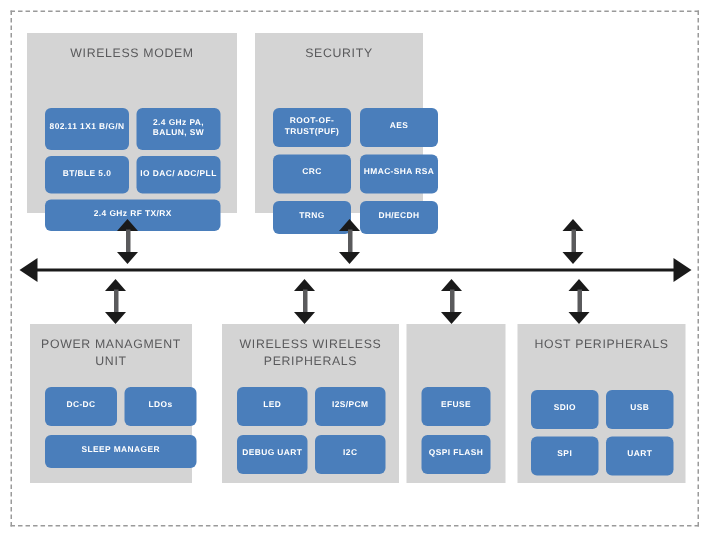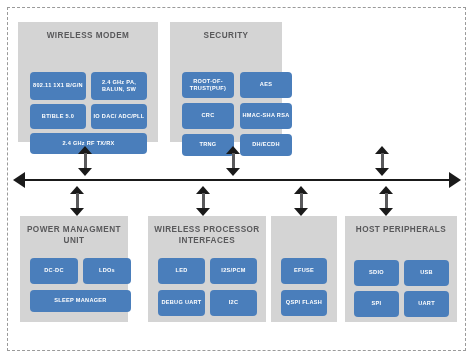--- a/index.html
+++ b/index.html
@@ -28,21 +28,21 @@
     background: #d4d4d4;
     padding: 0;
   }
   .panel-title {
     position: absolute;
     left: 4px; right: 4px;
     top: 9px;
     text-align: center;
     color: #59595b;
     font-size: 8.2px;
-    font-weight: bold;
+    font-weight: normal;
     letter-spacing: 0.45px;
     line-height: 10.5px;
     text-transform: none;
   }
   
   .blk {
     position: absolute;
     background: #4a7ebb;
     border-radius: 4px;
     color: #ffffff;
@@ -170,21 +170,21 @@
   </div>
 
   <div class="panel" style="left:20px; top:216px; width:108px; height:106px;">
     <div class="panel-title">POWER MANAGMENT UNIT</div>
     <div class="blk" style="left:10px; top:42px; width:48px; height:26px;">DC-DC</div>
     <div class="blk" style="left:63px; top:42px; width:48px; height:26px;">LDOs</div>
     <div class="blk" style="left:10px; top:74px; width:101px; height:22px;">SLEEP MANAGER</div>
   </div>
 
   <div class="panel" style="left:148px; top:216px; width:118px; height:106px;">
-    <div class="panel-title">WIRELESS PROCESSOR INTERFACES</div>
+    <div class="panel-title">WIRELESS WIRELESS PERIPHERALS</div>
     <div class="blk" style="left:10px; top:42px; width:47px; height:26px;">LED</div>
     <div class="blk" style="left:62px; top:42px; width:47px; height:26px;">I2S/PCM</div>
     <div class="blk" style="left:10px; top:74px; width:47px; height:26px;">DEBUG UART</div>
     <div class="blk" style="left:62px; top:74px; width:47px; height:26px;">I2C</div>
   </div>
 
   <div class="panel" style="left:271px; top:216px; width:66px; height:106px;">
     <div class="panel-title"></div>
     <div class="blk" style="left:10px; top:42px; width:46px; height:26px;">EFUSE</div>
     <div class="blk" style="left:10px; top:74px; width:46px; height:26px;">QSPI FLASH</div>

